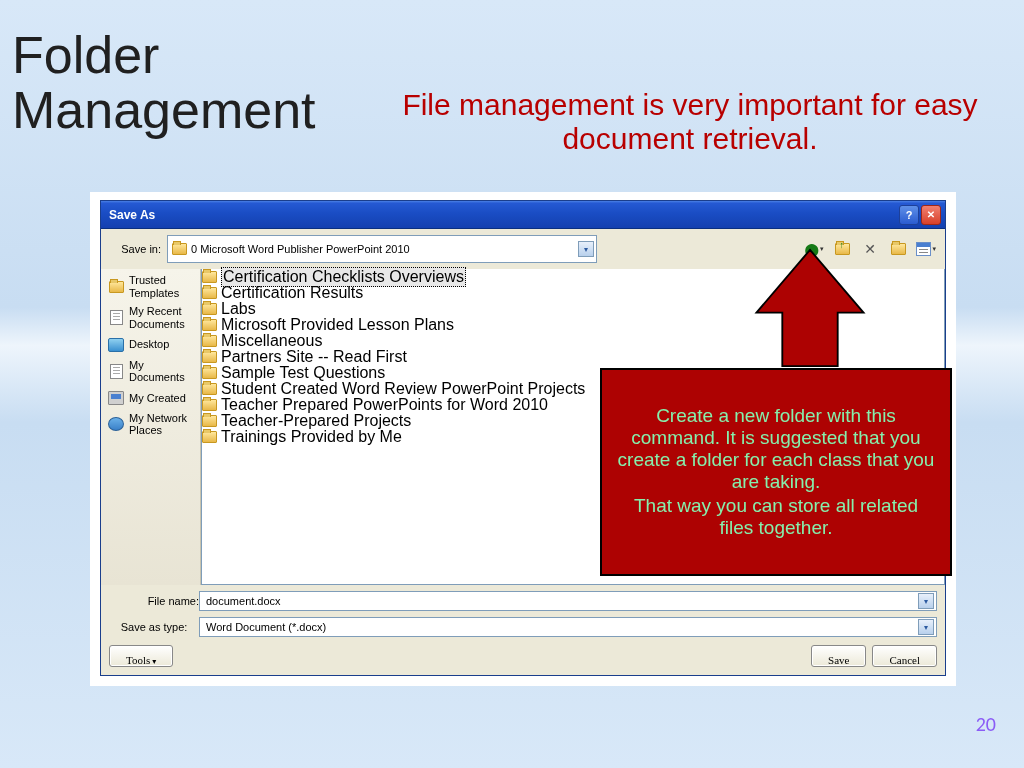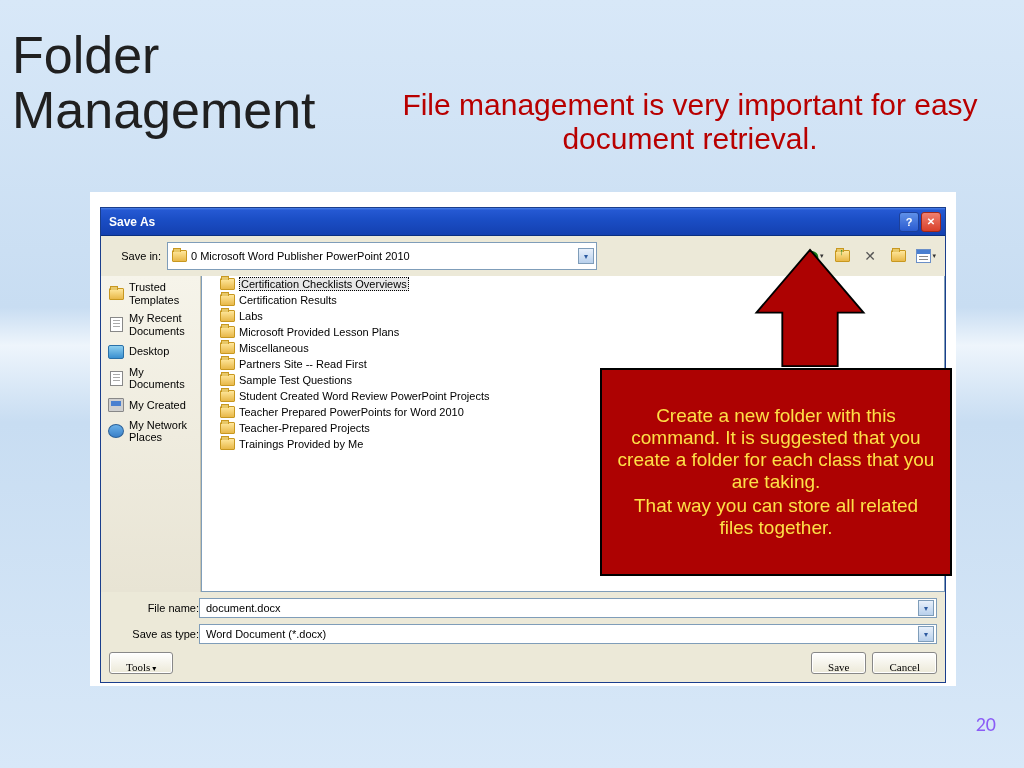--- a/index.html
+++ b/index.html
@@ -24,21 +24,21 @@
   
   .dlg-wrap {
     position: absolute; left: 90px; top: 192px; width: 866px; height: 494px;
     background: #fff; padding: 8px 10px 10px 10px;
   }
   .dialog {
     width: 100%; height: 100%;
     border: 1px solid #1a3e8c;
     background: #ece9d8;
     font-family: Tahoma, sans-serif; font-size: 11px; color: #000;
-    display: flex; flex-direction: column; margin-top: 7px;
+    display: flex; flex-direction: column;
   }
   .titlebar {
     height: 28px;
     background: linear-gradient(180deg, #4a80e6 0%, #2559d3 8%, #1a4dc4 45%, #1440b0 100%);
     display: flex; align-items: center; padding: 0 4px 0 8px;
     color: #fff; font-weight: bold; font-size: 12px;
     border-bottom: 1px solid #0a2f80;
   }
   .titlebar .spacer { flex: 1; }
   .tb-btn {
@@ -76,39 +76,39 @@
     width: 100px; background: linear-gradient(180deg,#f6f4ea,#e8e4d4);
     border-right: 1px solid #c8c4b0; padding: 2px 0;
   }
   .place-item { display:flex; align-items:center; gap:4px; padding:3px 6px; font-size:11px; line-height:1.15; cursor:default;}
   .place-item .pi-ico { width:18px; height:16px; flex-shrink:0; display:flex; align-items:center; justify-content:center; font-size:14px;}
   .place-item .pi-text { word-wrap:break-word; }
 
   .file-area {
     flex:1; background:#fff; border:1px solid #7f9db9; border-top:none; margin:0;
   }
-  .folder-row { display:flex; align-items:center; gap:4px; padding:1px 18px; font-size:11px; height:16px;}
+  .folder-row { display:flex; align-items:center; gap:4px; padding:1px 0; font-size:16px; height:16px;}
   .folder-row.sel span.fname { border:1px dotted #000; background:#e8e8e8; padding:0 1px;}
 
   .bottom-fields { padding:6px 8px 4px 8px; display:grid; grid-template-columns: 90px 1fr; row-gap:6px; align-items:center;}
   .field-combo { height:20px; background:#fff; border:1px solid #7f9db9; display:flex; align-items:center; padding:0 2px 0 6px;}
   .field-combo .combo-btn{height:16px;}
 
   .button-row { display:flex; align-items:center; padding:4px 8px 8px 8px; gap:6px;}
   .xp-btn { height:22px; padding:8px 16px; background:linear-gradient(180deg,#fff,#ece9d8); border:1px solid #888; border-radius:3px; font-size:11px; font-family:Tahoma; cursor:default; box-shadow: inset 0 0 0 1px #fff;}
   .xp-btn.dd::after{content:" ▾"; font-size:8px;}
   .button-row .spacer{flex:1;}
 
   
   .callout-arrow {
     position: absolute; left: 750px; top: 248px; width: 120px; height: 120px;
   }
   .callout-box {
     position:absolute; left:600px; top:368px; width:352px; height:208px;
-    background:#ad0202; border:2px solid #000; color:#fde047;
+    background:#ad0202; border:2px solid #000; color:#86efac;
     font-size:19px; text-align:center; padding:10px 14px;
     font-family: "Trebuchet MS", sans-serif; display:flex; flex-direction:column; justify-content:center; gap:2px;
   }
   .desktop-ico { width:16px; height:14px; background:linear-gradient(180deg,#8fd0f0,#3a90d0); border:1px solid #2a70a8; border-radius:2px;}
   .doc-ico { width:13px; height:15px; background:#fff; border:1px solid #888; position:relative;}
   .doc-ico::before{content:""; position:absolute; top:2px; left:2px; right:2px; height:1px; background:#aaa; box-shadow:0 3px 0 #aaa, 0 6px 0 #aaa;}
   .comp-ico { width:16px; height:14px; background:#d0d0d0; border:1px solid #888; border-radius:1px; position:relative;}
   .comp-ico::after{content:""; position:absolute; top:2px; left:2px; right:2px; bottom:5px; background:#4a80d0;}
   .net-ico { width:16px; height:14px; background:linear-gradient(180deg,#6ab0e8,#3a80c8); border:1px solid #2a6098; border-radius:50%;}
 </style>
@@ -246,21 +246,21 @@
         </div>
     </div>
 
     <div class="bottom-fields">
       <span class="lbl" style="text-align:right">File name:</span>
       <div class="field-combo">
         <span>document.docx</span>
         <span style="flex:1"></span>
         <span class="combo-btn">▾</span>
       </div>
-      <span class="lbl" style="text-align:right">Save as type:</span>
+      <span class="lbl" style="text-align:center">Save as type:</span>
       <div class="field-combo">
         <span>Word Document (*.docx)</span>
         <span style="flex:1"></span>
         <span class="combo-btn">▾</span>
       </div>
     </div>
 
     <div class="button-row">
       <button class="xp-btn dd">Tools</button>
       <span class="spacer"></span>

